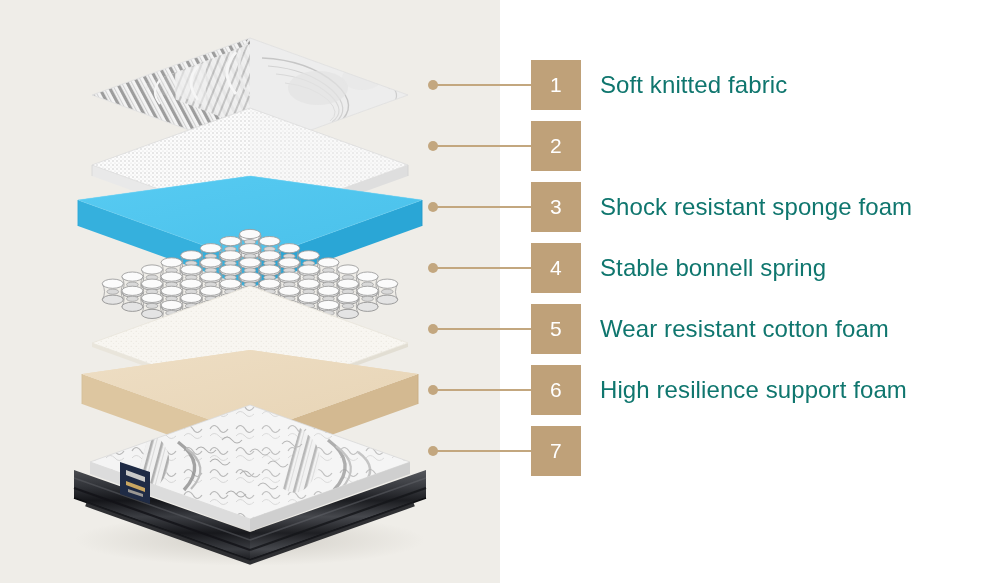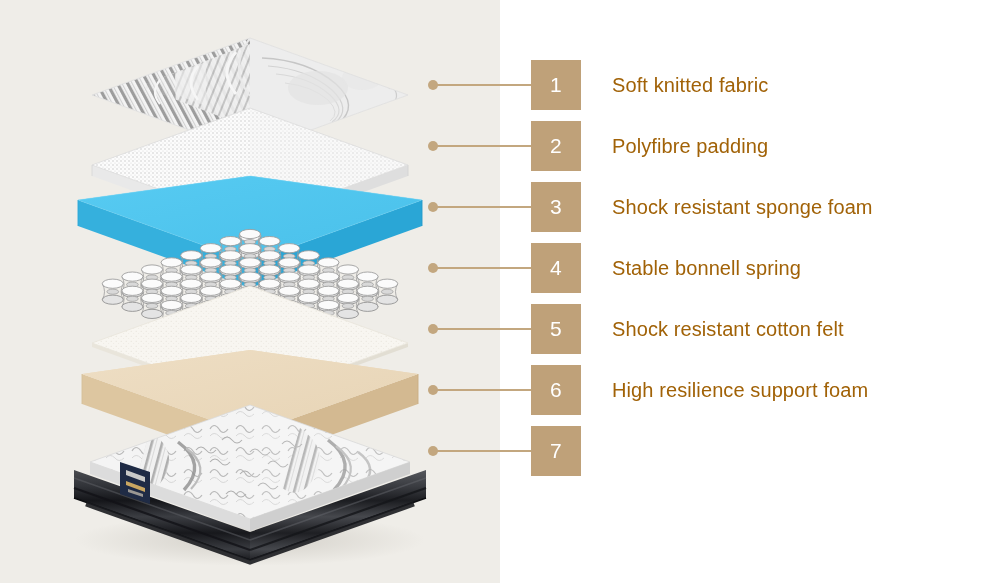--- a/index.html
+++ b/index.html
@@ -90,25 +90,24 @@
     text-align: center;
     font-weight: 400;
     letter-spacing: 0.5px;
   }
   .legend-label {
     position: absolute;
     left: 180px;
     top: 0;
     height: 50px;
     line-height: 50px;
-    font-size: 20px;
-    color: #a16207;
+    font-size: 24px;
+    color: #0f766e;
     white-space: nowrap;
     letter-spacing: 0.1px;
-    margin-left: 12px;
   }
 </style>
 </head>
 <body>
 
 <div id="page">
 
   <div id="bg-left"></div>
   <div id="bg-right"></div>
 
@@ -800,42 +799,41 @@
       <span class="leader-dot"></span>
       <span class="leader"></span>
       <span class="num-box">1</span>
       <span class="legend-label">Soft knitted fabric</span>
     </div>
 
     <div class="legend-row" style="top:121px">
       <span class="leader-dot"></span>
       <span class="leader"></span>
       <span class="num-box">2</span>
-      <span class="legend-label">Polyfibre padding</span>
     </div>
 
     <div class="legend-row" style="top:182px">
       <span class="leader-dot"></span>
       <span class="leader"></span>
       <span class="num-box">3</span>
       <span class="legend-label">Shock resistant sponge foam</span>
     </div>
 
     <div class="legend-row" style="top:243px">
       <span class="leader-dot"></span>
       <span class="leader"></span>
       <span class="num-box">4</span>
       <span class="legend-label">Stable bonnell spring</span>
     </div>
 
     <div class="legend-row" style="top:304px">
       <span class="leader-dot"></span>
       <span class="leader"></span>
       <span class="num-box">5</span>
-      <span class="legend-label">Shock resistant cotton felt</span>
+      <span class="legend-label">Wear resistant cotton foam</span>
     </div>
 
     <div class="legend-row" style="top:365px">
       <span class="leader-dot"></span>
       <span class="leader"></span>
       <span class="num-box">6</span>
       <span class="legend-label">High resilience support foam</span>
     </div>
 
     <div class="legend-row" style="top:426px">

